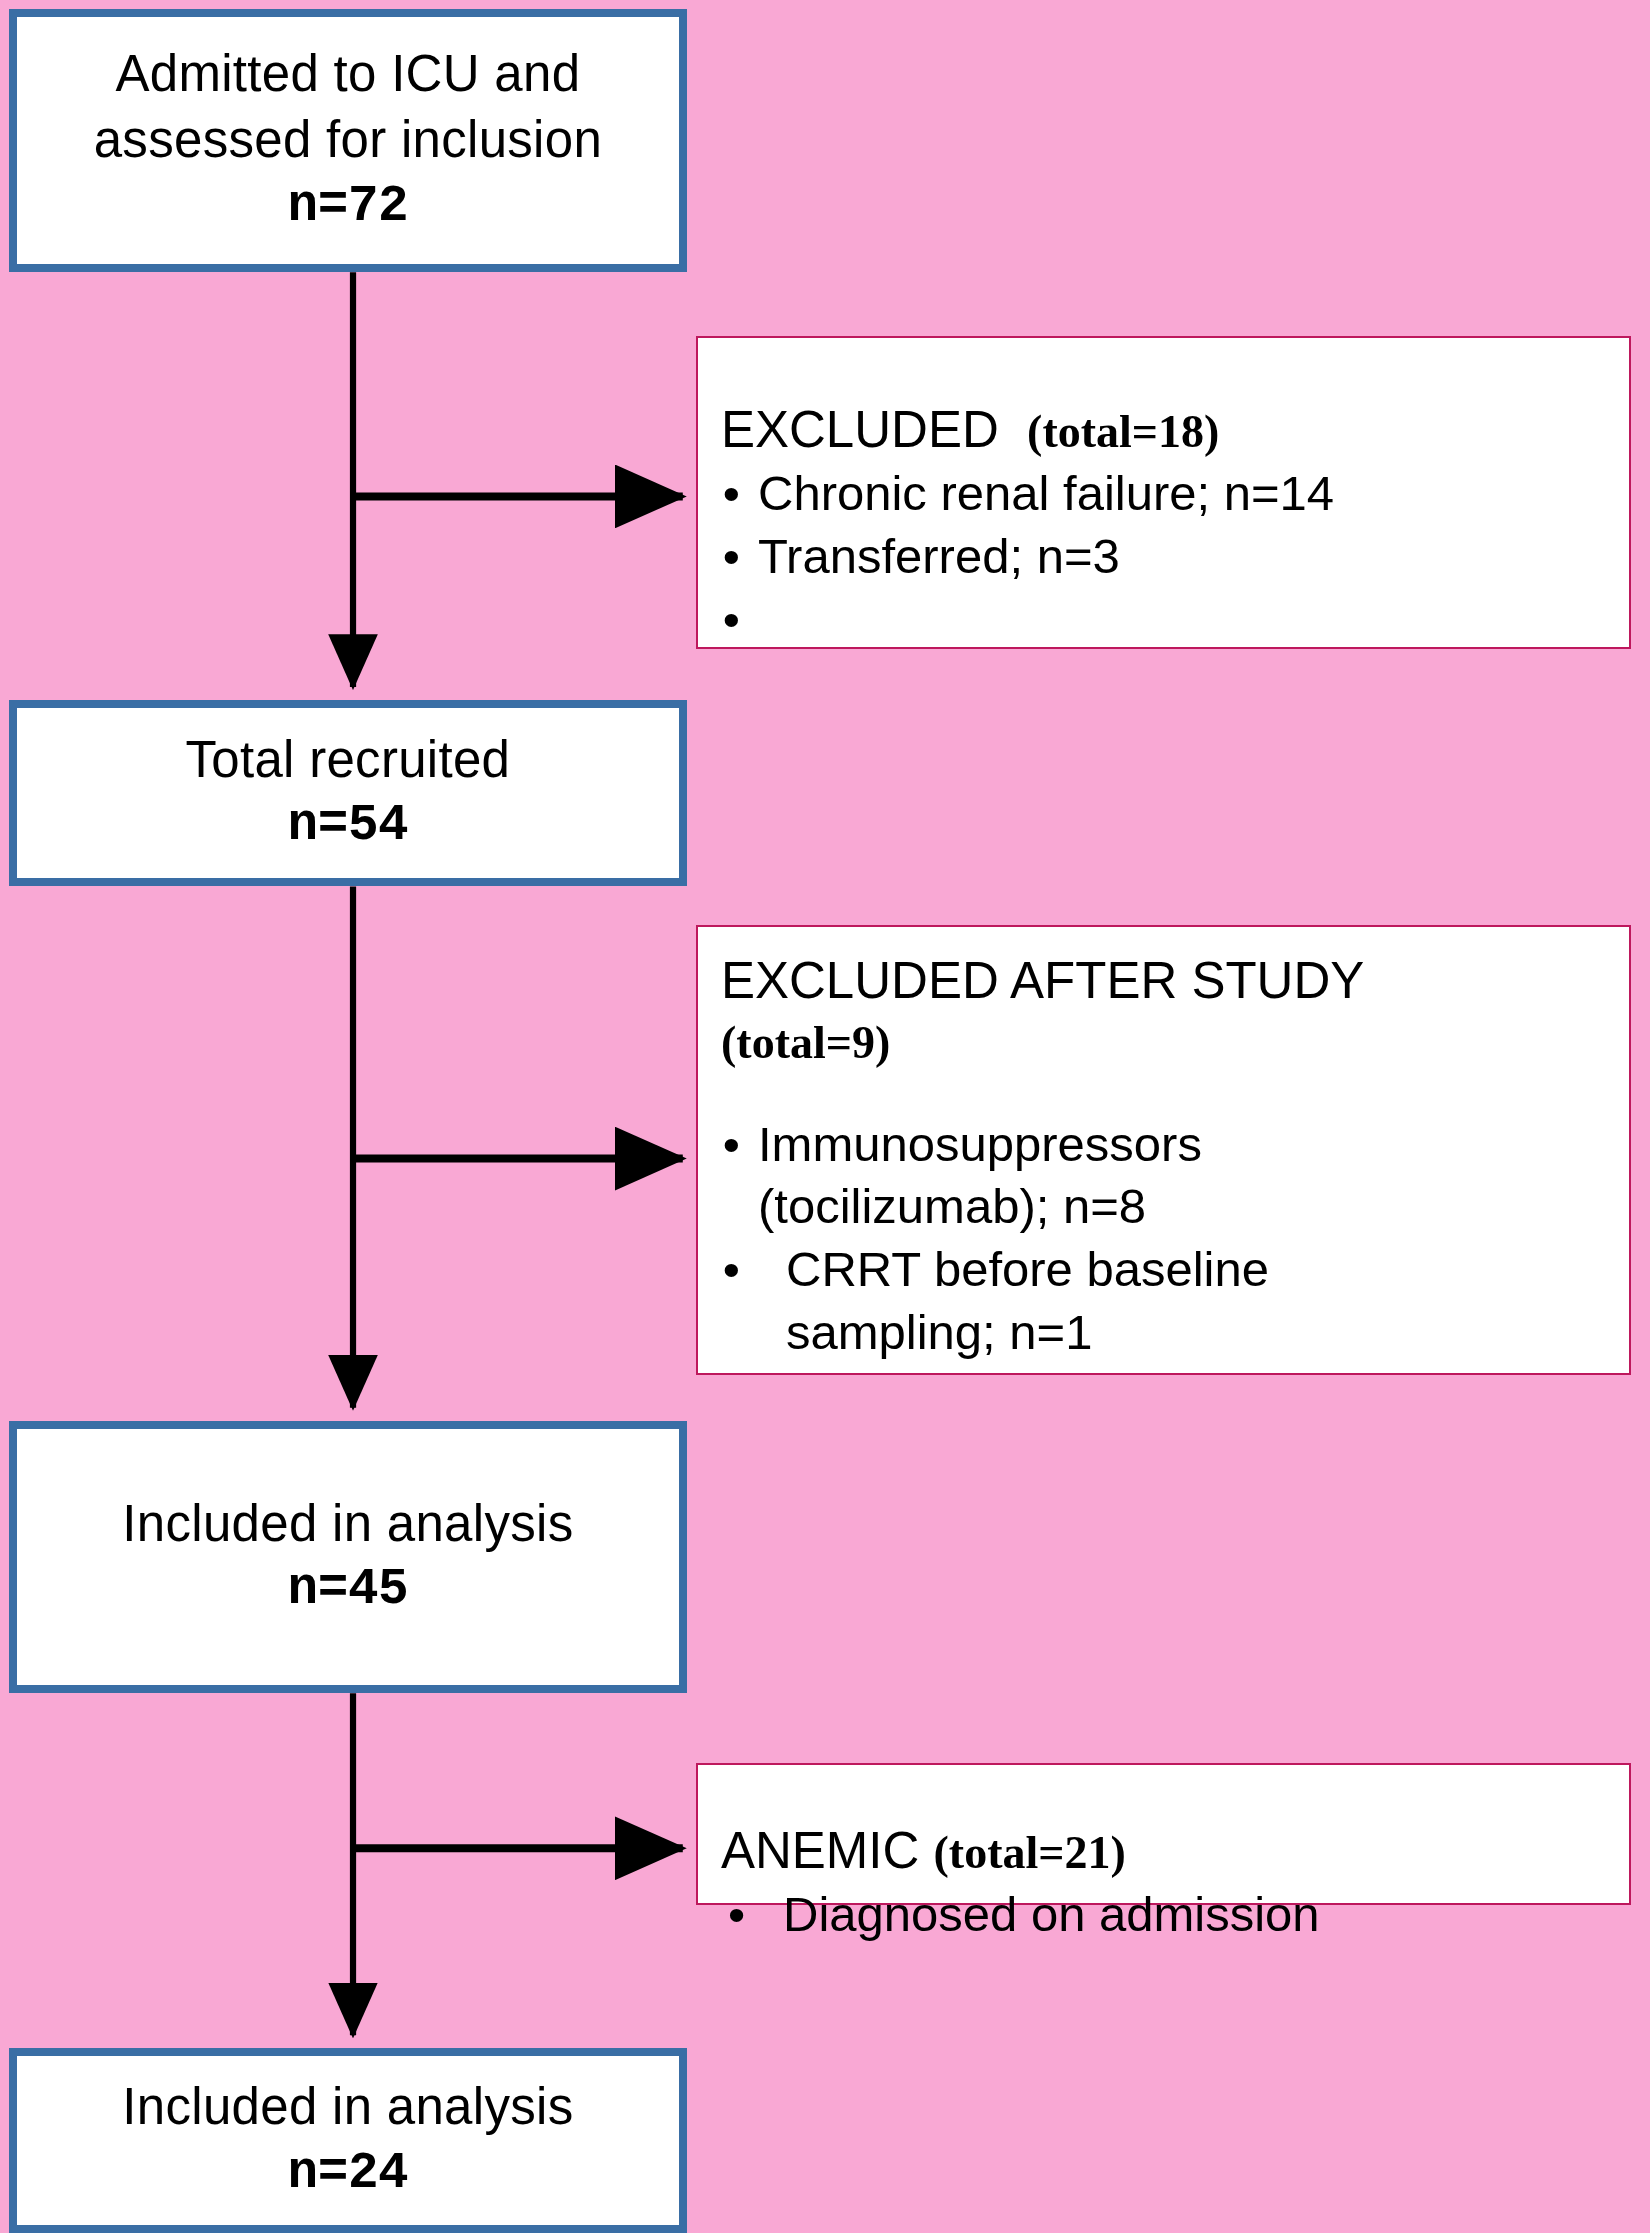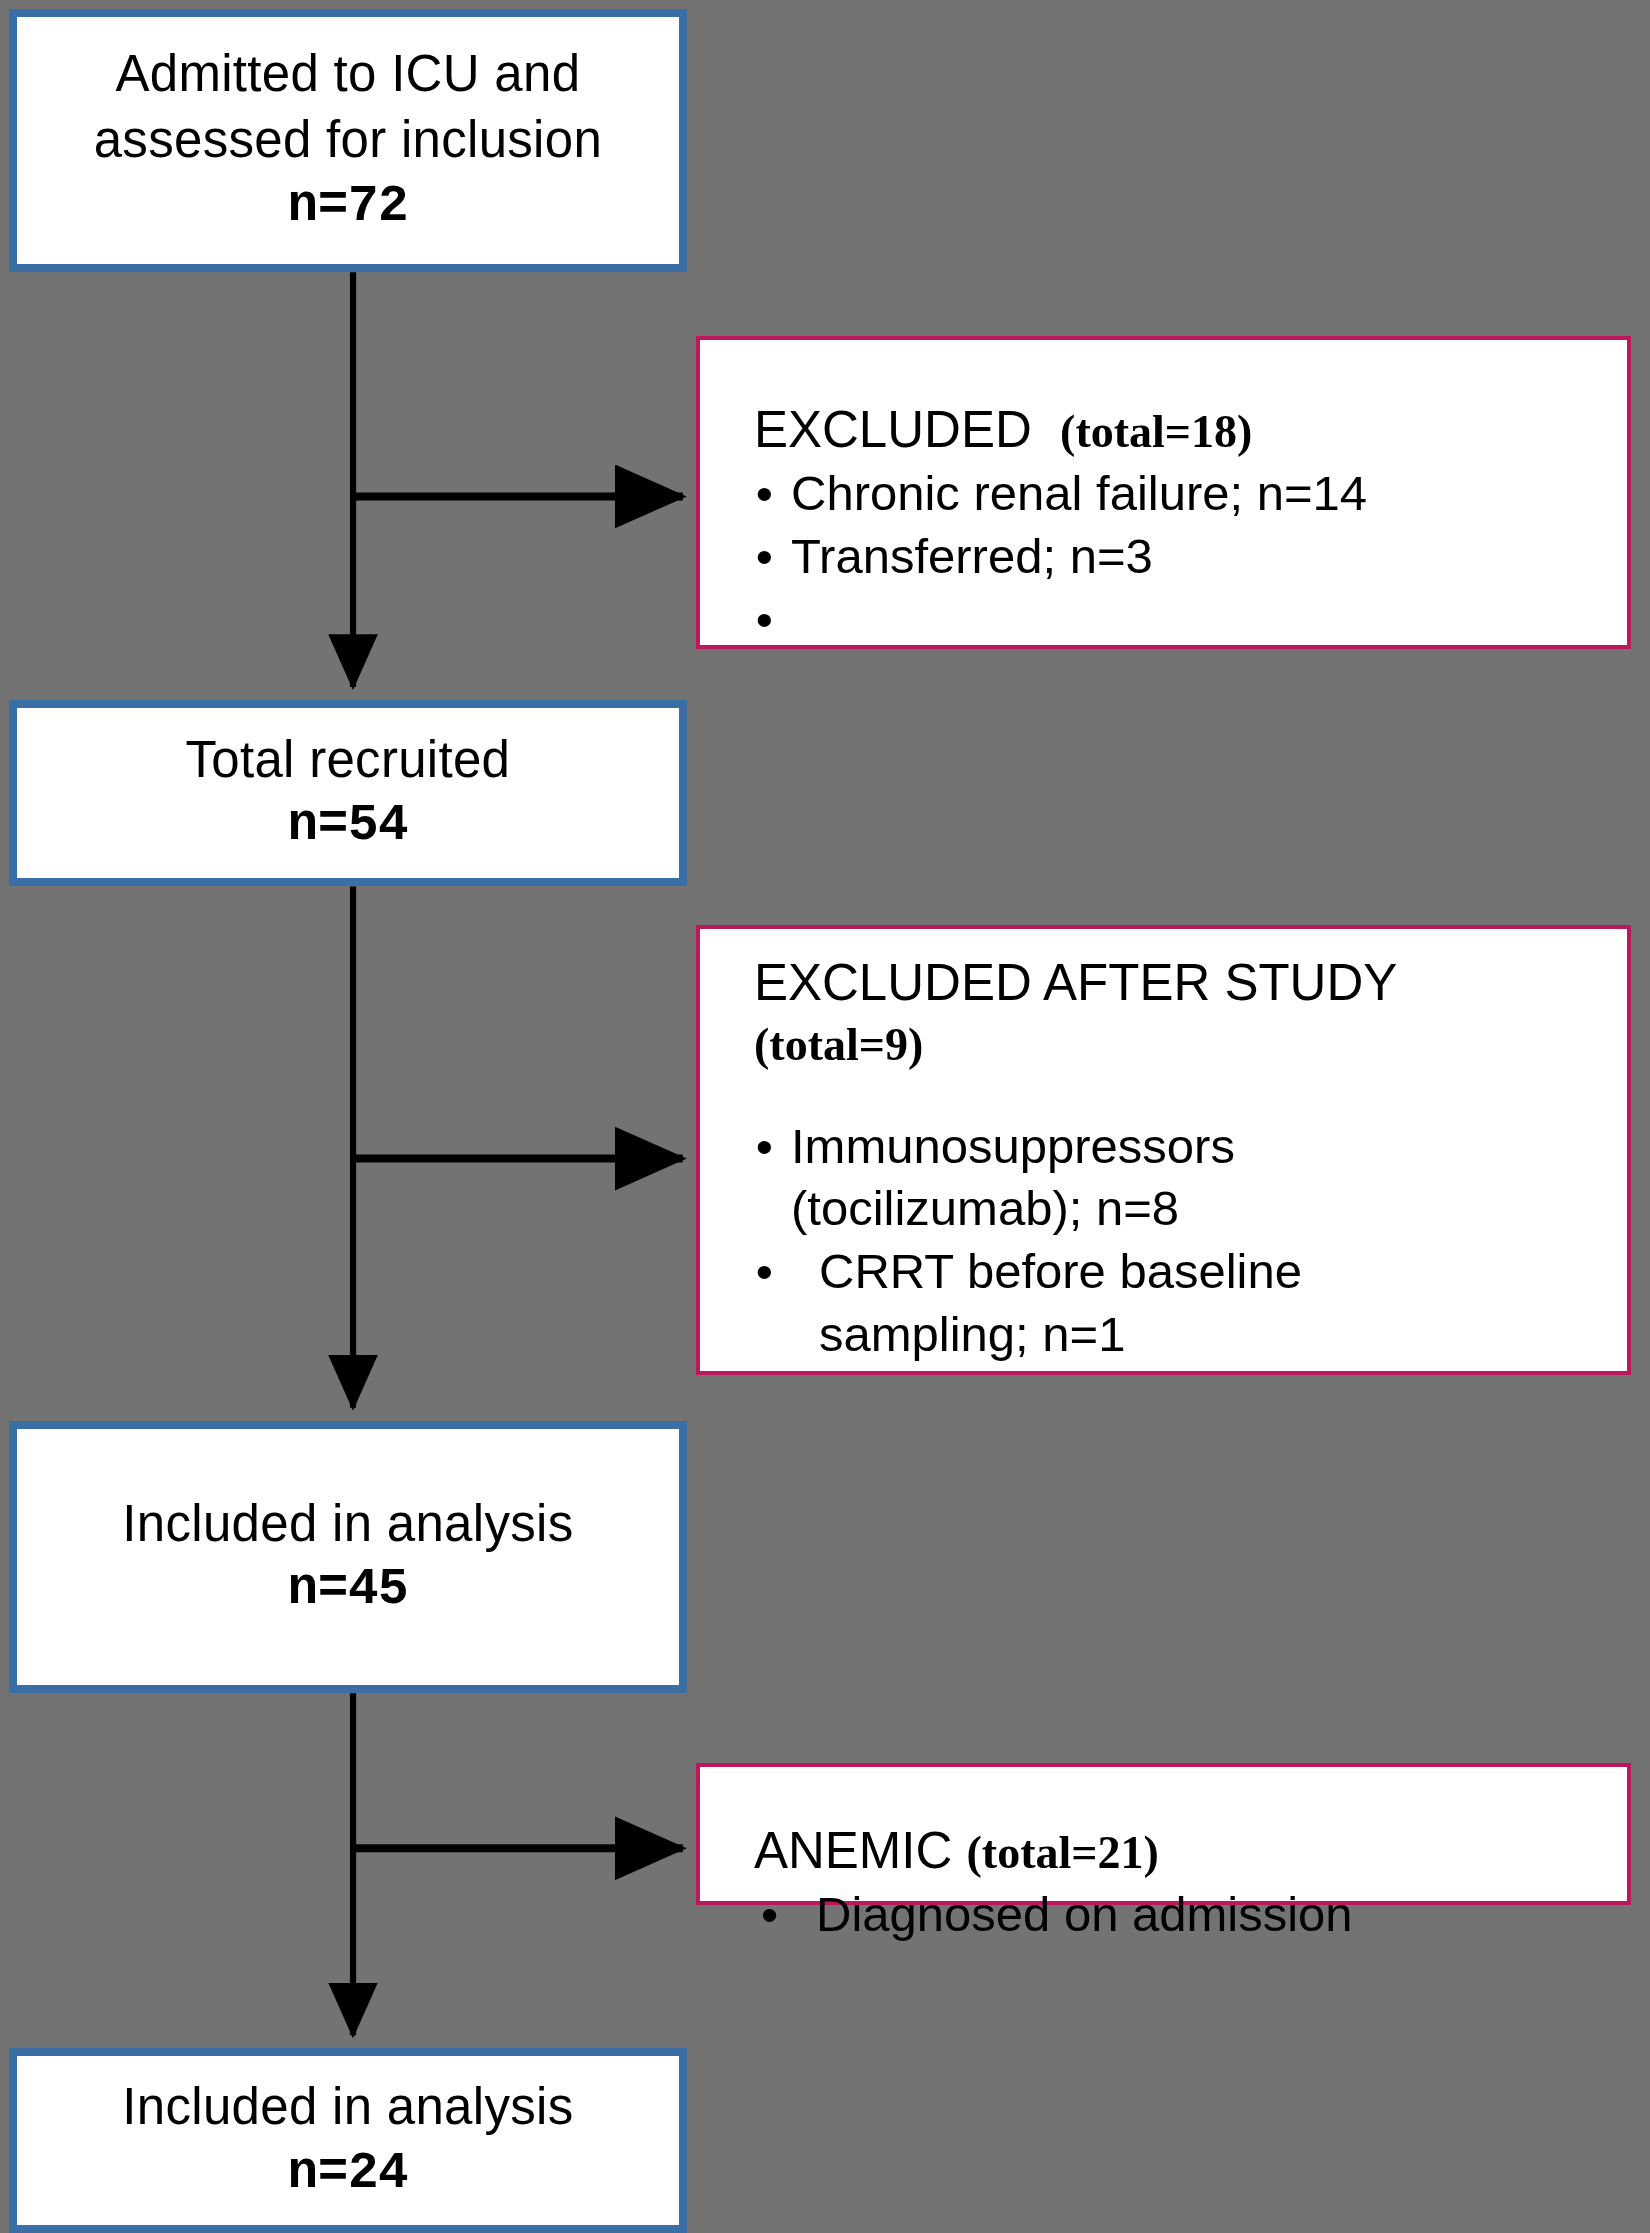--- a/index.html
+++ b/index.html
@@ -5,35 +5,34 @@
 <style>
   html, body {
     margin: 0;
     padding: 0;
     background: #ffffff;
   }
   #canvas {
     position: relative;
     width: 1651px;
     height: 2233px;
-    background: #737373;
+    background: #f9a8d4;
     font-family: "Liberation Sans", sans-serif;
     overflow: hidden;
   }
   .node {
     position: absolute;
     box-sizing: border-box;
     background: #ffffff;
   }
   .node-blue {
     border: 8px solid #3a6ea5;
   }
   .node-purple {
-    border: 4px solid #be185d;
-    padding-left: 31px;
+    border: 2px solid #be185d;
   }
   .node-inner {
     width: 100%;
     height: 100%;
     display: flex;
     flex-direction: column;
     justify-content: center;
     box-sizing: border-box;
   }
   .node-blue .node-inner {

